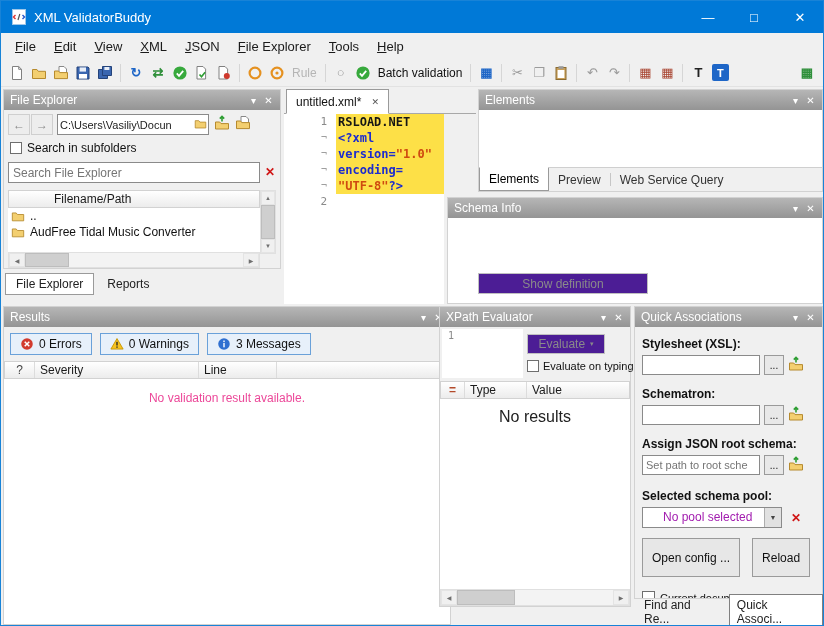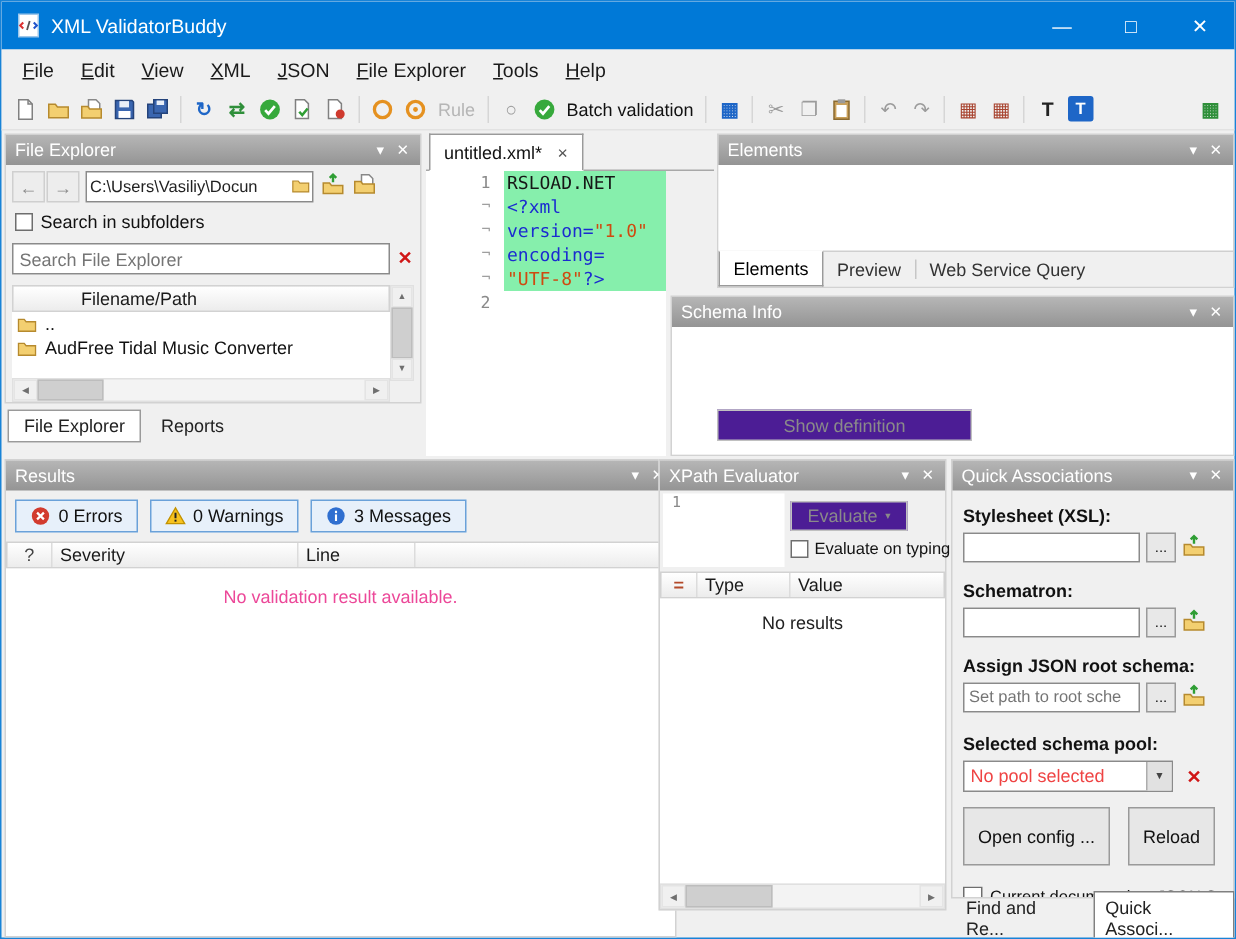--- a/index.html
+++ b/index.html
@@ -83,21 +83,21 @@
   .tab-underline {position:absolute; left:283px; top:112px; width:192px; height:1px; background:#a8a8a8; z-index:1;}
   .doc-tab {position:absolute; left:285px; top:88px; height:25px; background:#fff; border:1px solid #9a9a9a;
             border-bottom:1px solid #fff; z-index:2; display:flex; align-items:center; padding:0 9px; gap:10px; font-size:12px;}
   .tab-close {font-size:9px; color:#555;}
   .editor {position:absolute; left:283px; top:113px; width:160px; height:190px; background:#fff; z-index:1;
            font-family:"DejaVu Sans Mono",monospace; font-size:12px;}
   .ed-row {display:flex; height:16px; line-height:16px;}
   .ed-gut {width:52px; flex:0 0 52px; text-align:right; padding-right:9px; color:#8a8a8a; font-size:11px;}
   .wrapm {font-size:10px; color:#9f9f9f;}
   .ed-text {flex:1; white-space:pre; padding-left:2px;}
-  .hl {background:#86efac;}
+  .hl {background:#fde047;font-weight:bold;}
   .tk-plain {color:#161616;}
   .tk-tag {color:#1b2bd0;}
   .tk-attr {color:#1b2bd0;}
   .tk-val {color:#cf4a10;}
 
   
   .el-content {flex:1; background:#fff; border-bottom:1px solid #cfcfcf;}
   .el-tabs {height:23px; flex:0 0 23px; display:flex; align-items:stretch; background:#f0f0f0; font-size:12px;}
   .el-tab {padding:3px 9px; color:#333; display:flex; align-items:center;}
   .el-tab.active {background:#fff; border:1px solid #9a9a9a; border-top:1px solid #fff; margin-top:-1px; color:#000;}
@@ -124,33 +124,33 @@
   .xp-top {position:relative; height:54px; flex:0 0 54px;}
   .xp-gut {position:absolute; left:2px; top:2px; width:14px; height:49px; background:#fff;
            font-family:"DejaVu Sans Mono",monospace; font-size:10px; color:#8a8a8a; text-align:right; padding:1px 2px 0 0;}
   .xp-input {position:absolute; left:16px; top:2px; width:67px; height:49px; background:#fff;}
   .xp-eval {position:absolute; left:87px; top:7px; width:78px; height:20px;}
   .xp-cbrow {position:absolute; left:87px; top:33px; display:flex; align-items:center; gap:4px; font-size:11px; white-space:nowrap;}
   .xp-head .gh-eq {width:24px; justify-content:center; color:#b34a2a; font-weight:bold;}
   .xp-head .gh-type {width:62px;}
   .xp-head .gh-val {flex:1; border-right:none;}
   .xp-body {flex:1; background:#fff;}
-  .xp-empty {text-align:center; margin-top:9px; font-size:12px; color:#222;}
+  .xp-empty {text-align:center; margin-top:9px; font-size:16px; color:#222;}
 
   
   .qa-content {flex:1; padding:2px 7px; overflow:hidden;}
   .qa-label {font-weight:bold; font-size:12px; margin:8px 0 4px; white-space:nowrap;}
   .qa-label.m12 {margin-top:12px;} .qa-label.m14 {margin-top:14px;}
   .qa-row {display:flex; align-items:center; gap:4px;}
   .qa-input {width:118px; height:20px; border:1px solid #8a8a8a; background:#fff; font-size:11px;
              padding:0 3px; font-family:"Liberation Sans",sans-serif;}
   .dots-btn {width:20px; height:20px; border:1px solid #9a9a9a; background:#e8e8e8; font-size:10px;
              display:flex; align-items:center; justify-content:center;}
   .combo {display:flex; width:140px; height:21px; border:1px solid #8a8a8a; background:#fff; align-items:stretch;}
-  .combo-text {flex:1; color:#ef4444; font-size:12px; padding:2px 4px; white-space:nowrap; overflow:hidden;}
+  .combo-text {flex:1; color:#a21caf; font-size:12px; padding:2px 20px; white-space:nowrap; overflow:hidden;}
   .combo-btn {width:17px; background:#e1e1e1; border-left:1px solid #adadad; display:flex;
               align-items:center; justify-content:center; font-size:7px; color:#444;}
   .qa-btn {height:39px; padding:0 9px; background:#e7e7e7; border:1px solid #9a9a9a; font-size:12px;
            display:flex; align-items:center; justify-content:center;}
   .qa-btnrow {display:flex; gap:12px; margin-top:10px;}
   .qa-cbrow {display:flex; align-items:center; gap:5px; margin-top:14px; font-size:11px;
              white-space:nowrap; overflow:hidden;}
   .qa-tabs {position:absolute; left:633px; top:598px; width:189px; height:26px; display:flex;
             align-items:center; gap:3px; padding-left:3px; font-size:12px;}
   .qt {padding:4px 7px; color:#222;}

